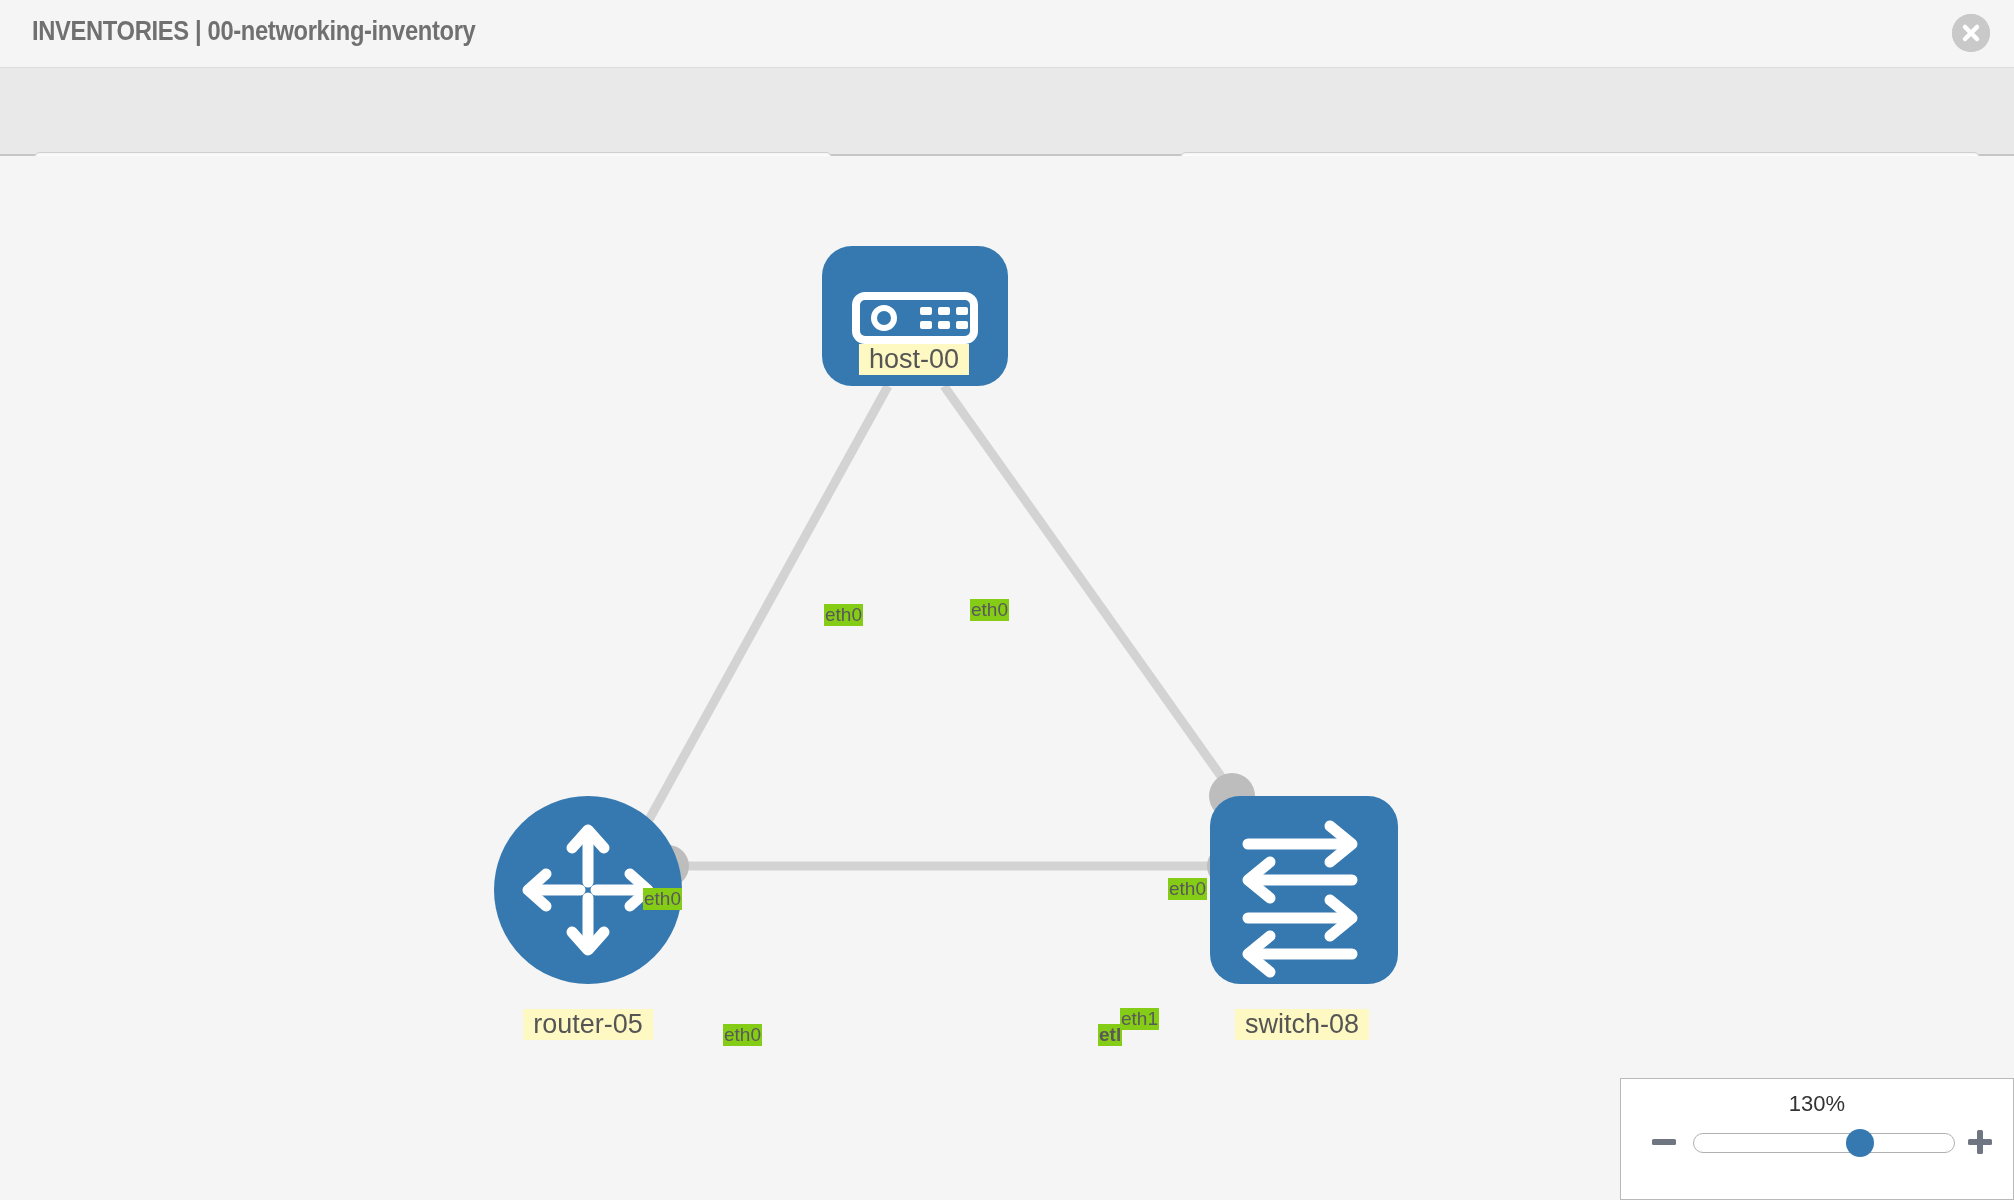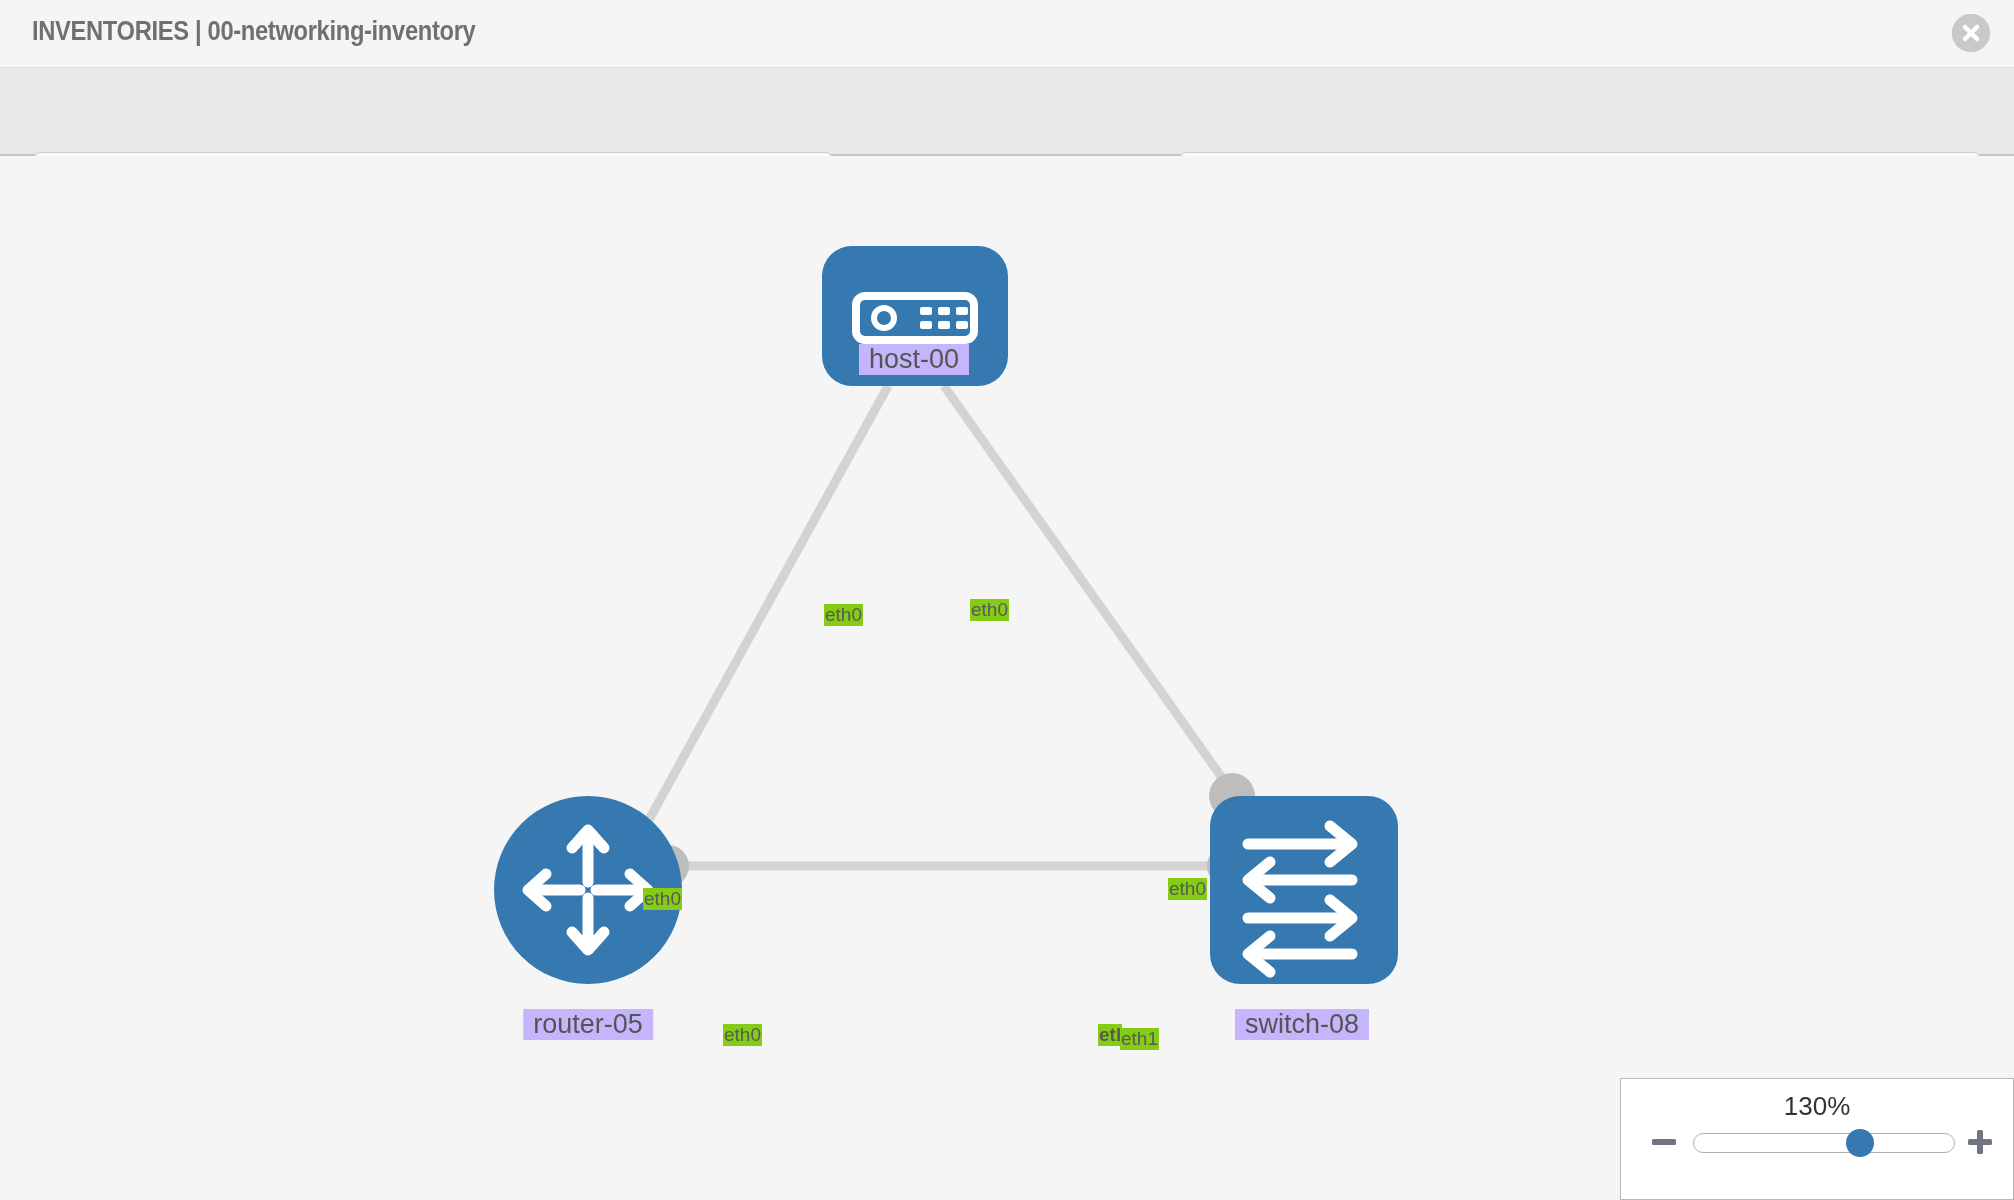--- a/index.html
+++ b/index.html
@@ -95,21 +95,21 @@
     width: 2014px; height: 1044px;
     background: #f5f5f5;
     overflow: hidden;
   }
   .canvas svg.graph { position: absolute; left: 0; top: 0; }
 
   .node-label {
     position: absolute;
     font-size: 27px;
     color: #555;
-    background: #c4b5fd;
+    background: #fef9c3;
     white-space: nowrap;
     padding: 0 10px;
     transform: translateX(-50%);
   }
   .iface-label {
     position: absolute;
     font-size: 19px;
     color: #595959;
     background: #84cc16;
     white-space: nowrap;
@@ -121,21 +121,21 @@
     position: absolute;
     left: 1620px; top: 1078px;
     width: 394px; height: 122px;
     background: #ffffff;
     border: 1px solid #b9b9b9;
   }
   .zoom-value {
     position: absolute;
     top: 12px; left: 0; right: 0;
     text-align: center;
-    font-size: 26px;
+    font-size: 22px;
     color: #333;
   }
   .zoom-minus, .zoom-plus {
     position: absolute;
     top: 48px;
     width: 30px; height: 30px;
     cursor: pointer;
   }
   .zoom-minus { left: 28px; }
   .zoom-plus  { right: 18px; }
@@ -269,21 +269,21 @@
   <div class="node-label" style="left:914px; top:188px;">host-00</div>
   <div class="node-label" style="left:588px; top:853px;">router-05</div>
   <div class="node-label" style="left:1302px;top:853px;">switch-08</div>
 
   <div class="iface-label" style="left:824px;  top:448px;">eth0</div>
   <div class="iface-label" style="left:970px;  top:443px;">eth0</div>
   <div class="iface-label" style="left:643px;  top:732px;">eth0</div>
   <div class="iface-label" style="left:1168px; top:722px;">eth0</div>
   <div class="iface-label" style="left:723px;  top:868px;">eth0</div>
   <div class="iface-label" style="left:1098px; top:868px;font-weight:bold;">etl</div>
-  <div class="iface-label" style="left:1120px; top:872px;">eth1</div>
+  <div class="iface-label" style="left:1120px; top:852px;">eth1</div>
 
 </div>
 
 <div class="zoom-panel">
   <div class="zoom-value">130%</div>
 
   <div class="zoom-minus">
     <svg width="30" height="30" viewBox="0 0 30 30">
       <rect x="3" y="12" width="24" height="6" rx="1.5" fill="#6f7682"></rect>
     </svg>

